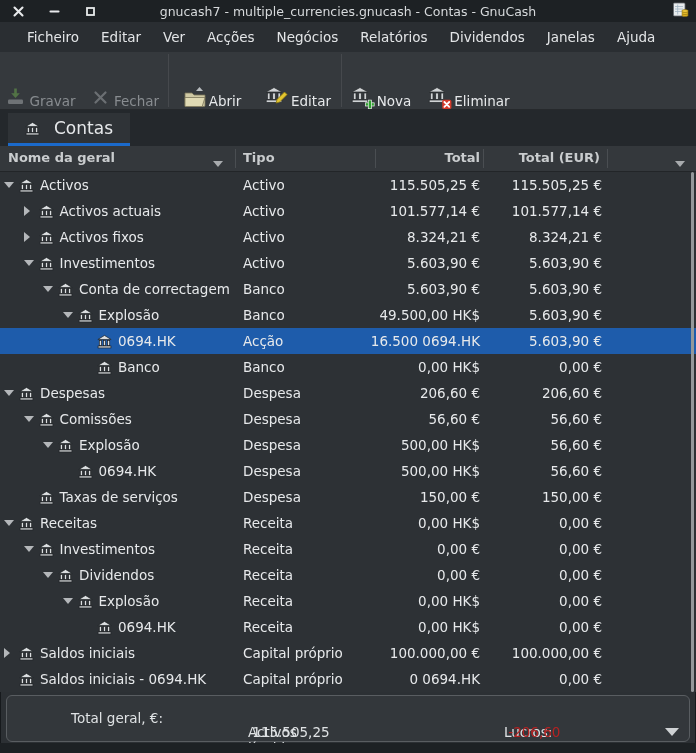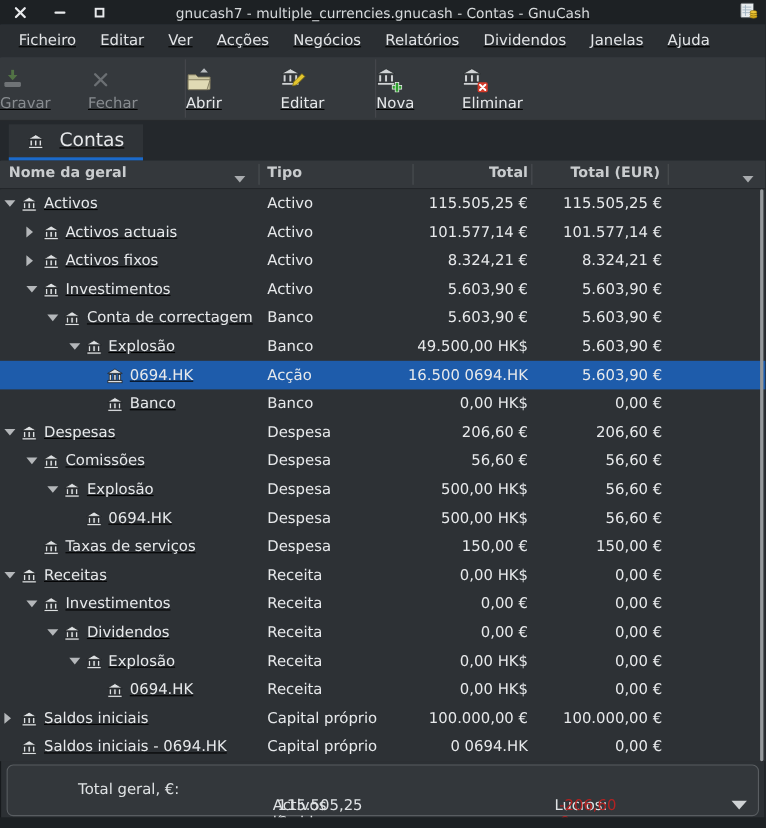--- a/index.html
+++ b/index.html
@@ -1,32 +1,32 @@
 <!DOCTYPE html>
 <html><head>
 <meta charset="utf-8">
 <style>
   html,body{margin:0;padding:0;}
   body{width:696px;height:753px;background:#2c3034;font-family:"DejaVu Sans",sans-serif;overflow:hidden;}
-  .window{position:relative;width:696px;height:753px;background:#2c3034;box-shadow:inset 0 0 0 1px #16191c;text-decoration:underline;}
+  .window{position:relative;width:696px;height:753px;background:#2c3034;box-shadow:inset 0 0 0 1px #16191c;}
 
   
   .titlebar{height:22px;background:#1d2124;display:flex;align-items:center;position:relative;color:#d7dadc;}
   .win-controls{position:absolute;left:12px;top:0;height:22px;display:flex;align-items:center;gap:24px;}
   .win-btn{width:12px;height:12px;display:flex;align-items:center;justify-content:center;}
   .title-text{flex:1;text-align:center;font-size:12.5px;color:#d7dadc;}
   .app-icon{position:absolute;right:7px;top:2px;}
 
   
-  .menubar{height:30px;background:#2a2e32;display:flex;align-items:center;padding-left:6px;}
+  .menubar{height:30px;background:#2a2e32;display:flex;align-items:center;padding-left:16px;}
   .menu-item{padding:5px 11px;font-size:13.5px;color:#e3e5e7;cursor:default;}
 
   
   .toolbar{height:58px;background:#35393d;display:flex;align-items:stretch;border-bottom:1px solid #26292c;box-sizing:border-box;}
-  .tb-btn{display:flex;flex-direction:column;align-items:flex-start;justify-content:center;gap:2px;font-size:13.5px;color:#e6e8ea;}
+  .tb-btn{display:flex;flex-direction:row;align-items:flex-end;justify-content:center;gap:2px;font-size:13.5px;color:#e6e8ea;}
   .tb-btn.disabled{color:#888c90;}
   .tb-btn.disabled .tb-ic{opacity:.5;}
   .tb-sep{width:1px;background:#46494d;margin:2px 0;}
   .tb-ic{height:24px;display:flex;align-items:flex-end;justify-content:center;}
 
   
   .tabbar{height:36px;background:#24282c;display:flex;align-items:flex-end;}
   .tab{margin-left:8px;height:33px;background:#2f3337;display:flex;align-items:center;gap:8px;padding:0 17px;color:#e6e8ea;font-size:17px;border-bottom:3px solid #1b6acb;box-sizing:border-box;}
 
   

